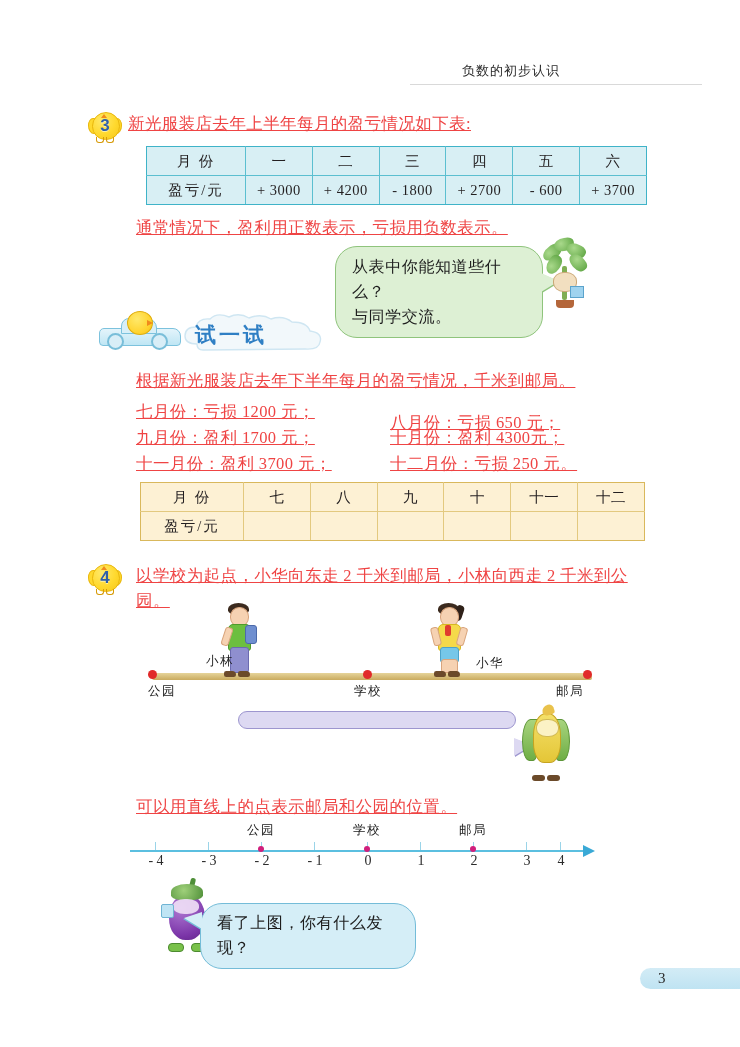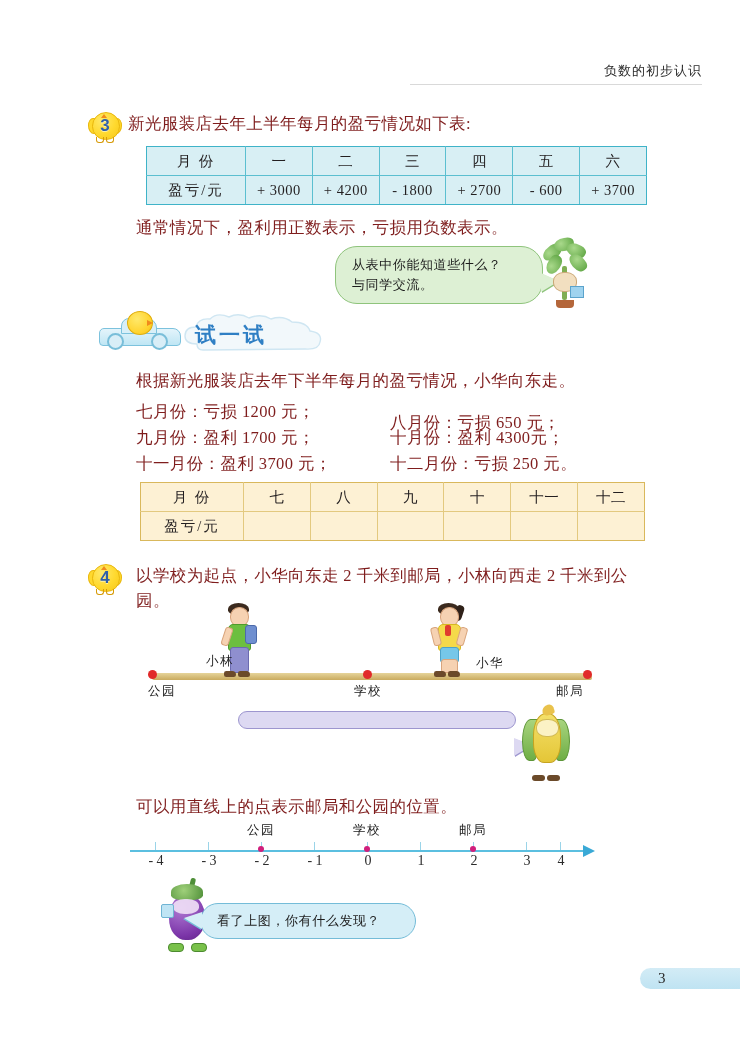--- a/index.html
+++ b/index.html
@@ -15,41 +15,42 @@
     color: #231f20;
     overflow: hidden;
   }
 
   
   .header {
     position: absolute;
     top: 62px;
     right: 38px;
     width: 300px;
-    text-align: right;
+    text-align: left;
   }
   .header-title {
     font-size: 13px;
     letter-spacing: 1px;
     color: #2b2b2b;
     padding-left: 60px;
   }
   .header-rule {
     margin-top: 4px;
     margin-left: 8px;
     height: 1px;
     background: #d9d9d9;
   }
 
   
   .body-text {
     font-size: 16.5px;
     line-height: 1.5;
     letter-spacing: 0.4px;
-    color: #7f1d1d;
+    color: #ef4444;
+    text-decoration: underline;
   }
 
   
   .q-badge {
     position: absolute;
     width: 30px;
     height: 32px;
   }
   .q-badge .chick-body {
     position: absolute;
@@ -210,21 +211,21 @@
     width: 0; height: 0;
     border-top: 3px solid transparent;
     border-bottom: 3px solid transparent;
     border-left: 6px solid #f08a1c;
   }
 
   
   .bubble {
     position: absolute;
     border-radius: 22px;
-    font-size: 13px;
+    font-size: 16px;
     line-height: 1.55;
     letter-spacing: 0.6px;
     padding: 8px 16px;
     box-sizing: border-box;
   }
   .bubble .tail {
     position: absolute;
     width: 0; height: 0;
   }
 
@@ -607,21 +608,21 @@
   </svg>
   <div class="car-body"></div>
   <div class="car-top"></div>
   <div class="chick"></div>
   <div class="chick-beak"></div>
   <div class="wheel w1"></div>
   <div class="wheel w2"></div>
   <div class="cloud-lbl">试一试</div>
 </div>
 
-<div class="abs body-text" style="left:136px; top:369px; width:520px;">根据新光服装店去年下半年每月的盈亏情况，小华向东走。</div>
+<div class="abs body-text" style="left:136px; top:369px; width:520px;">根据新光服装店去年下半年每月的盈亏情况，千米到邮局。</div>
 
 <div class="abs body-text" style="left:136px; top:400px;">七月份：亏损 1200 元；</div>
 <div class="abs body-text" style="left:390px; top:411px;">八月份：亏损 650 元；</div>
 <div class="abs body-text" style="left:136px; top:426px;">九月份：盈利 1700 元；</div>
 <div class="abs body-text" style="left:390px; top:426px;">十月份：盈利 4300元；</div>
 <div class="abs body-text" style="left:136px; top:452px;">十一月份：盈利 3700 元；</div>
 <div class="abs body-text" style="left:390px; top:452px;">十二月份：亏损 250 元。</div>
 
 <table class="data-table tbl-yellow">
   <tbody>

